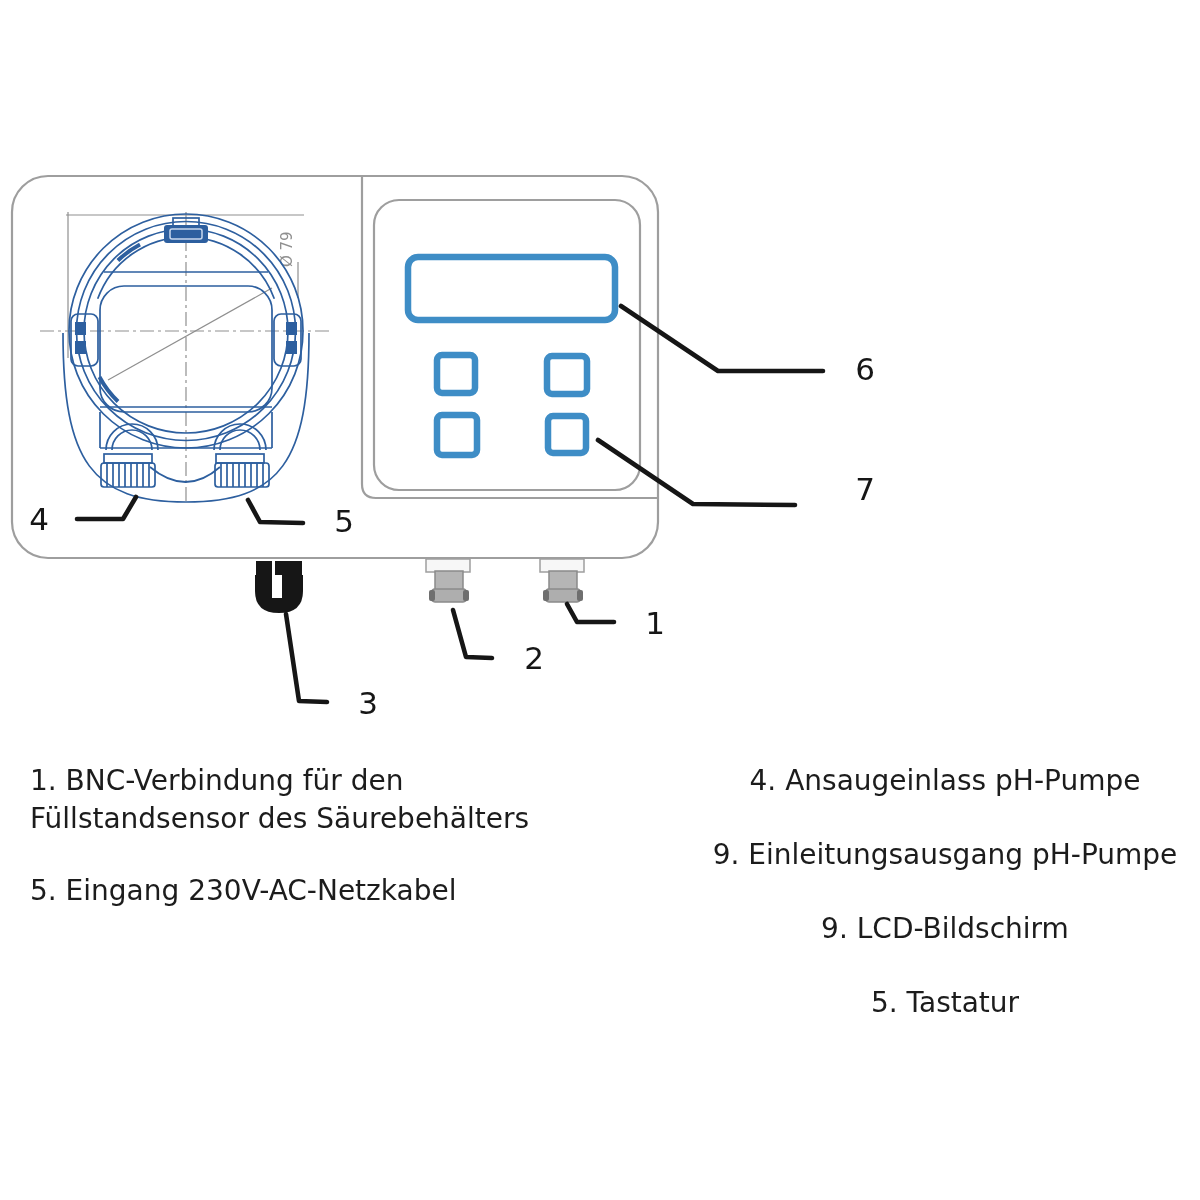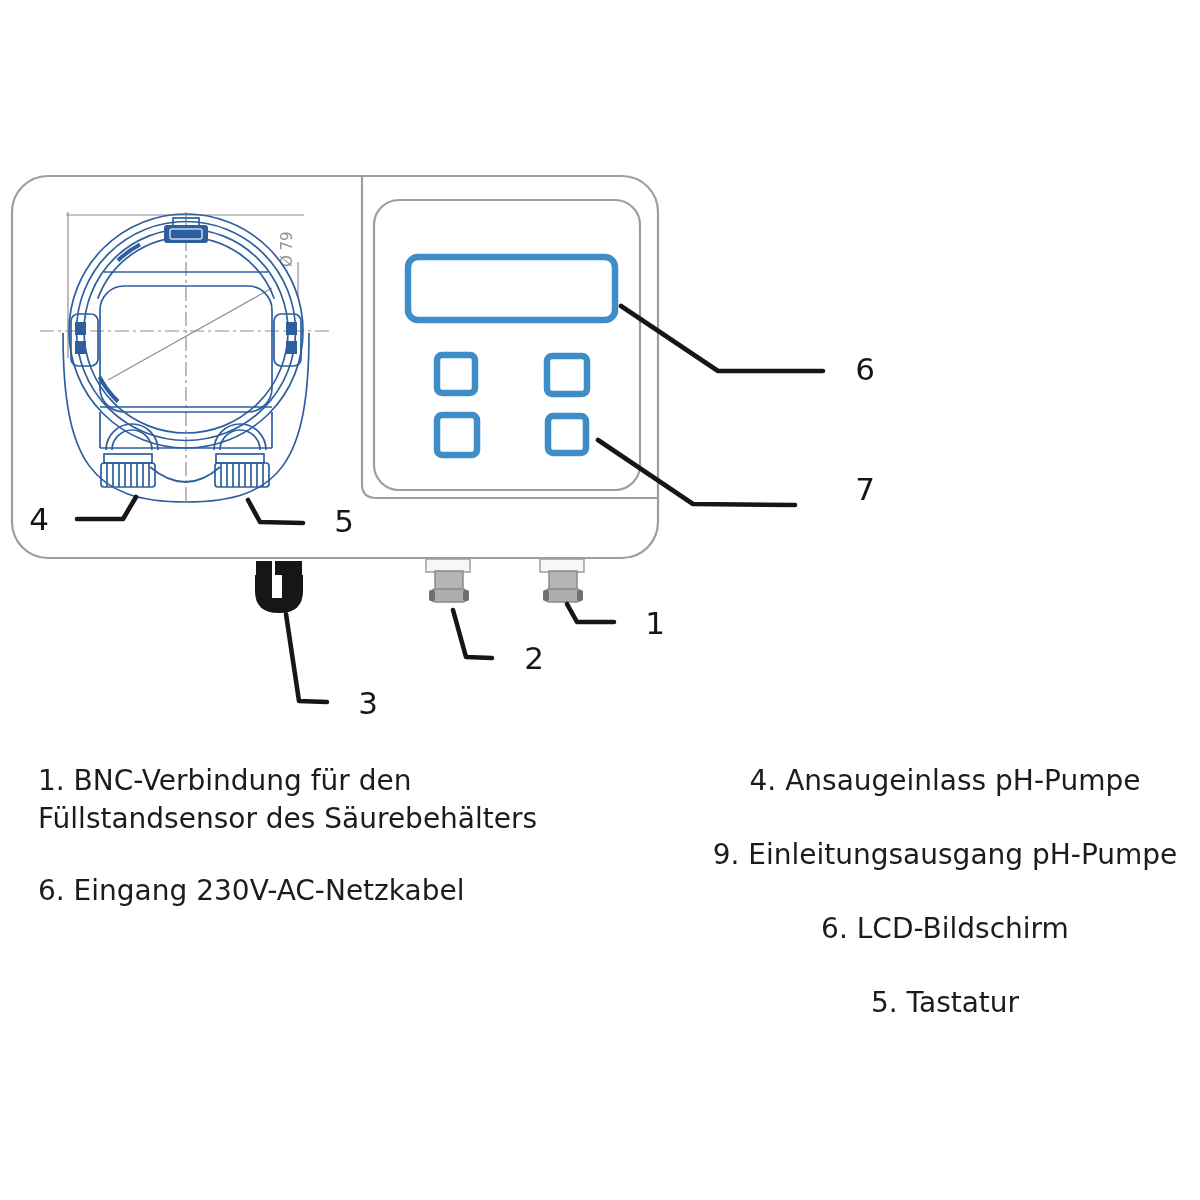--- a/index.html
+++ b/index.html
@@ -19,21 +19,21 @@
   .co{stroke:var(--callout-black);stroke-width:4.6;fill:none;stroke-linecap:round;stroke-linejoin:round;}
   .conn-flange{fill:#f7f7f7;stroke:#9e9e9e;stroke-width:1.5;}
   .conn-body{fill:var(--connector-gray);stroke:#8a8a8a;stroke-width:1.5;}
   .conn-ring{fill:#aeaeae;stroke:#8a8a8a;stroke-width:1.5;}
   .conn-nub{fill:#6f6f6f;}
   .plug{fill:var(--plug-black);}
   .dimtext{fill:var(--dim-gray);font:15px "DejaVu Sans","Liberation Sans",sans-serif;}
 
   
   .legend-col{position:absolute;font-size:28px;line-height:38px;}
-  #legend-left{left:38px;top:762px;width:505px;}
+  #legend-left{left:30px;top:762px;width:505px;}
   #legend-right{left:700px;top:762px;width:490px;text-align:center;}
   .legend-item{margin:0 0 34px 0;}
   #legend-right .legend-item{margin-bottom:36px;}
 
   
   .co-num{position:absolute;width:30px;text-align:center;font-size:31px;line-height:1;color:var(--callout-black);}
 </style>
 </head>
 <body>
 
@@ -151,22 +151,22 @@
   <div class="co-num" style="left:640px;top:608px;">1</div>
   <div class="co-num" style="left:519px;top:643px;">2</div>
   <div class="co-num" style="left:353px;top:688px;">3</div>
   <div class="co-num" style="left:24px;top:504px;">4</div>
   <div class="co-num" style="left:329px;top:506px;">5</div>
   <div class="co-num" style="left:850px;top:354px;">6</div>
   <div class="co-num" style="left:850px;top:474px;">7</div>
 
   <div id="legend-left" class="legend-col">
     <p class="legend-item">1. BNC-Verbindung für den Füllstandsensor des Säurebehälters</p>
-    <p class="legend-item">6. Eingang 230V-AC-Netzkabel</p>
+    <p class="legend-item">5. Eingang 230V-AC-Netzkabel</p>
   </div>
   <div id="legend-right" class="legend-col">
     <p class="legend-item">4. Ansaugeinlass pH-Pumpe</p>
     <p class="legend-item">9. Einleitungsausgang pH-Pumpe</p>
-    <p class="legend-item">6. LCD-Bildschirm</p>
+    <p class="legend-item">9. LCD-Bildschirm</p>
     <p class="legend-item">5. Tastatur</p>
   </div>
 
 </div>
 
 </body></html>

